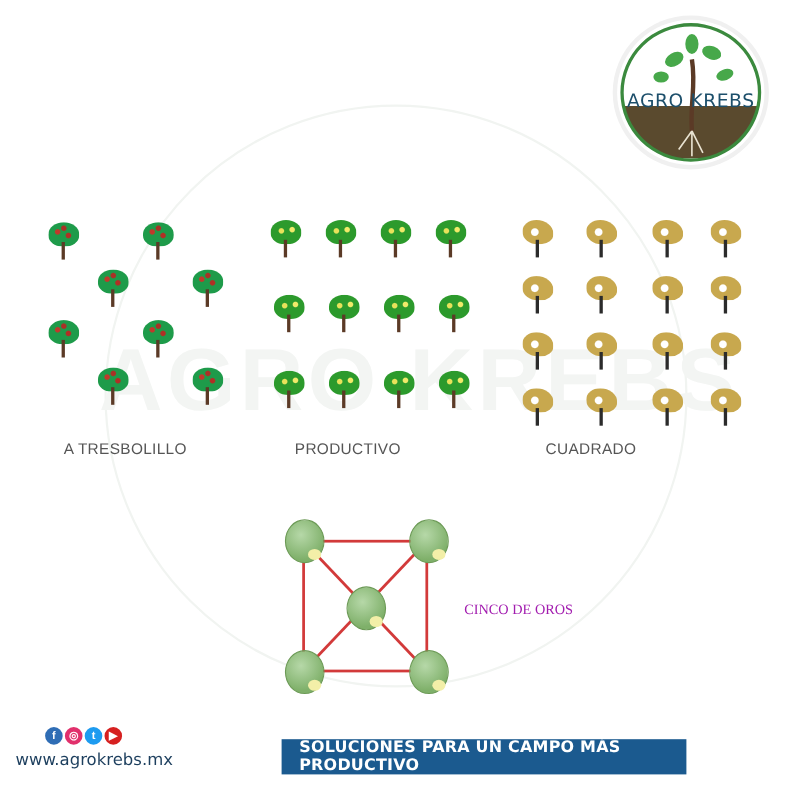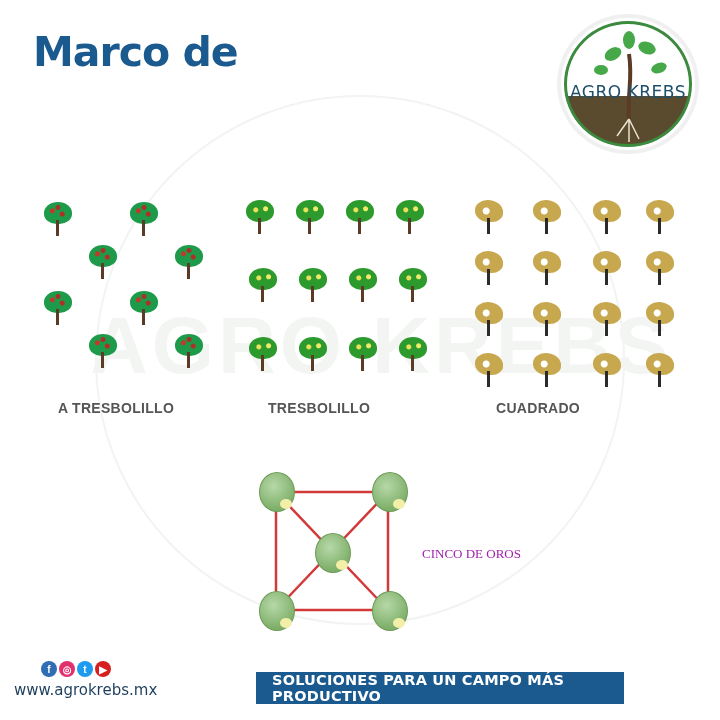--- a/index.html
+++ b/index.html
@@ -12,37 +12,36 @@
   .logo { position:absolute; left:561px; top:18px; width:134px; height:132px; border-radius:50%; background:#ffffff; box-shadow:0 0 0 4px #f0f0f0; overflow:hidden; }
   .logo-ring { position:absolute; inset:3px; border-radius:50%; border:3px solid #3b8a3e; overflow:hidden; background:linear-gradient(#fff 60%, #5a4a2e 60%); }
   .logo-text { position:absolute; left:0; right:0; top:58px; text-align:center; font-size:17px; color:#1d4f6b; font-family:"DejaVu Sans", sans-serif; letter-spacing:0.5px; }
   .tree { position:absolute; width:30px; height:34px; }
   .tree .crown { position:absolute; left:1px; top:0; width:28px; height:22px; border-radius:50% 50% 45% 45%; }
   .tree .trunk { position:absolute; left:13px; top:18px; width:3px; height:16px; background:#5b3a26; }
   .apple .crown { background:radial-gradient(circle at 30% 40%, #c0392b 2px, transparent 3px), radial-gradient(circle at 65% 55%, #b03025 2px, transparent 3px), radial-gradient(circle at 50% 25%, #a93226 2px, transparent 3px), #1e9b4a; }
   .lemon .crown { background:radial-gradient(circle at 35% 45%, #e8e25a 2px, transparent 3px), radial-gradient(circle at 70% 40%, #f0ea6a 2px, transparent 3px), #2c9a2c; }
   .olive .crown { background:radial-gradient(circle at 40% 50%, #fff 3px, transparent 4px), #c8a84e; border-radius:45% 55% 40% 50%; }
   .olive .trunk { background:#2b2b2b; }
-  .label { position:absolute; font-size:14px; color:#555; letter-spacing:0.3px;font-weight:bold; }
+  .label { position:absolute; font-size:14px; color:#555; letter-spacing:0.3px; }
   .cinco { position:absolute; font-size:13px; color:#a21caf; font-family:Liberation Serif, serif; }
   .cabbage { position:absolute; width:34px; height:38px; border-radius:50%; background:radial-gradient(circle at 40% 35%, #b6d8a8, #7fb06a 70%); border:1px solid #6c9a56; }
   .cabbage::after { content:""; position:absolute; right:2px; bottom:2px; width:12px; height:10px; background:#f3efa8; border-radius:50%; }
   .social { position:absolute; left:41px; top:661px; display:flex; gap:2px; }
   .social span { width:16px; height:16px; border-radius:50%; color:#fff; font-size:10px; font-weight:bold; display:flex; align-items:center; justify-content:center; }
   .web { position:absolute; left:14px; top:681px; font-size:15px; color:#1d3f5e; font-family:"DejaVu Sans", sans-serif; }
   .banner { position:absolute; left:256px; top:672px; width:368px; height:32px; background:#1b5a8f; color:#fff; font-size:14.5px; font-weight:bold; display:flex; align-items:center; padding-left:16px; box-sizing:border-box; font-family:"DejaVu Sans", sans-serif; letter-spacing:0.2px; }
 </style>
 </head>
 <body>
 
 <div class="watermark"></div>
 <div class="wm-text">AGRO KREBS</div>
 
 <div class="title">
-  <div class="t1">Marco de</div>
 </div>
 
 <div class="logo">
   <div class="logo-ring">
     <svg width="128" height="126" style="position:absolute;left:0;top:0">
       <path d="M62 95 C60 70, 66 55, 62 30" stroke="#5b3a26" stroke-width="4" fill="none"></path>
       <ellipse cx="46" cy="30" rx="9" ry="6" fill="#47a84a" transform="rotate(-30 46 30)"></ellipse>
       <ellipse cx="62" cy="16" rx="6" ry="9" fill="#47a84a"></ellipse>
       <ellipse cx="80" cy="24" rx="9" ry="6" fill="#47a84a" transform="rotate(20 80 24)"></ellipse>
       <ellipse cx="92" cy="44" rx="8" ry="5" fill="#47a84a" transform="rotate(-20 92 44)"></ellipse>
@@ -131,21 +130,21 @@
       <div class="trunk"></div>
     </div>
   <div class="tree lemon" style="left:348px;top:337px">
       <div class="crown"></div>
       <div class="trunk"></div>
     </div>
   <div class="tree lemon" style="left:398px;top:337px">
       <div class="crown"></div>
       <div class="trunk"></div>
     </div>
-  <div class="label" style="left:268px;top:400px">TRESBOLILLO</div>
+  <div class="label" style="left:268px;top:400px">PRODUCTIVO</div>
 </div>
 
 <div>
   <div class="tree olive" style="left:474px;top:200px">
       <div class="crown"></div>
       <div class="trunk"></div>
     </div>
   <div class="tree olive" style="left:532px;top:200px">
       <div class="crown"></div>
       <div class="trunk"></div>

